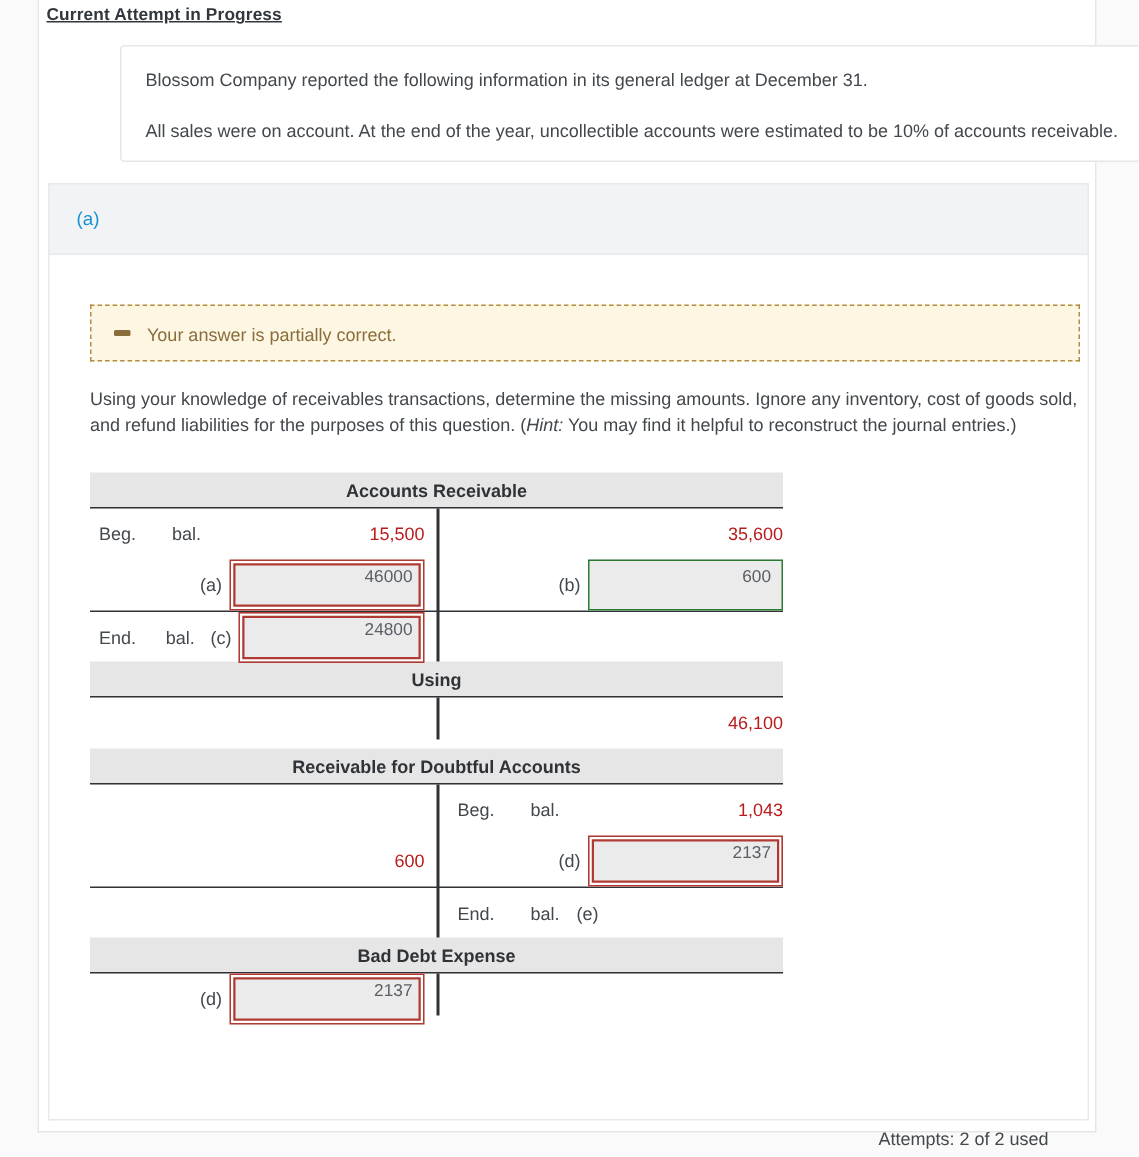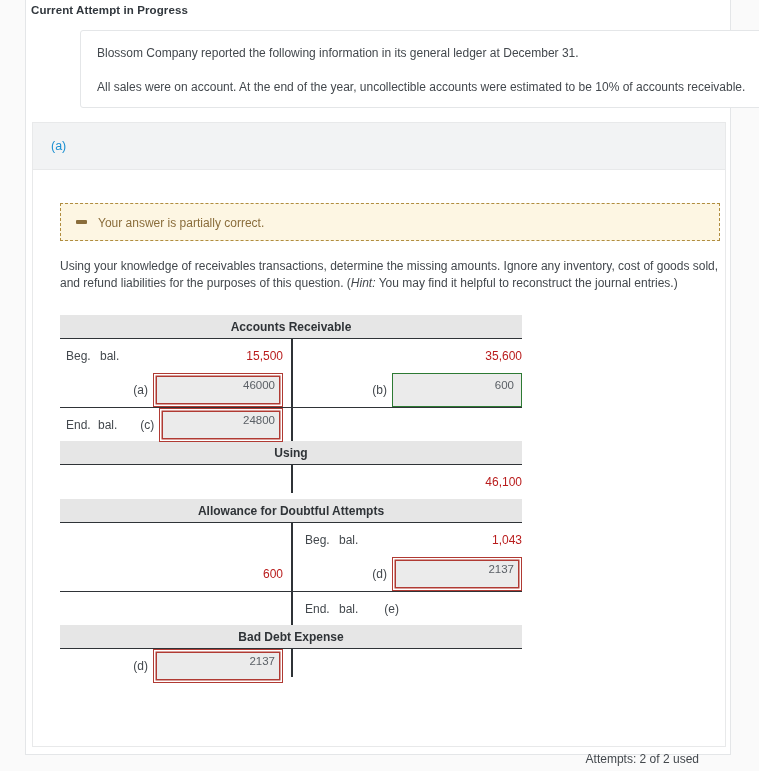--- a/index.html
+++ b/index.html
@@ -32,20 +32,21 @@
     height: 22px;
     background: #ffffff;
     border-left: 1px solid #e4e6e8;
     border-right: 1px solid #e4e6e8;
     box-sizing: border-box;
     padding: 4px 0 0 5px;
     font-size: 11.5px;
     font-weight: bold;
     color: #31373d;
     letter-spacing: .1px;
+    text-decoration: underline;
   }
 
   
   .outer-card {
     position: absolute;
     left: 25px;
     top: 22px;
     width: 706px;
     height: 733px;
     background: #ffffff;
@@ -204,21 +205,21 @@
   }
   .t-side.left  { padding-right: 8px; }
   .t-side.right { padding-left: 8px; }
 
   .lbl {
     font-size: 12px;
     color: #43484d;
     white-space: nowrap;
   }
   .lbl.beg  { width: 34px; padding-left: 6px; }
-  .lbl.bal  { width: 34px; }
+  .lbl.bal  { width: 34px; text-align: right; }
   .lbl.ref  { width: 26px; text-align: right; }
   .spacer   { flex: 1 1 auto; }
 
   .amount {
     font-size: 12px;
     color: #b91c1c;
     text-align: right;
     white-space: nowrap;
   }
 
@@ -330,21 +331,21 @@
         <div class="t-body short-rule">
           <div class="t-row">
             <div class="t-side left"></div>
             <div class="t-side right">
               <span class="spacer"></span>
               <span class="amount">46,100</span>
             </div>
           </div>
         </div>
 
-        <div class="t-title">Allowance for Doubtful Attempts</div>
+        <div class="t-title">Receivable for Doubtful Accounts</div>
         <div class="t-body">
 
           <div class="t-row">
             <div class="t-side left"></div>
             <div class="t-side right">
               <span class="lbl beg">Beg.</span>
               <span class="lbl bal">bal.</span>
               <span class="spacer"></span>
               <span class="amount">1,043</span>
             </div>

